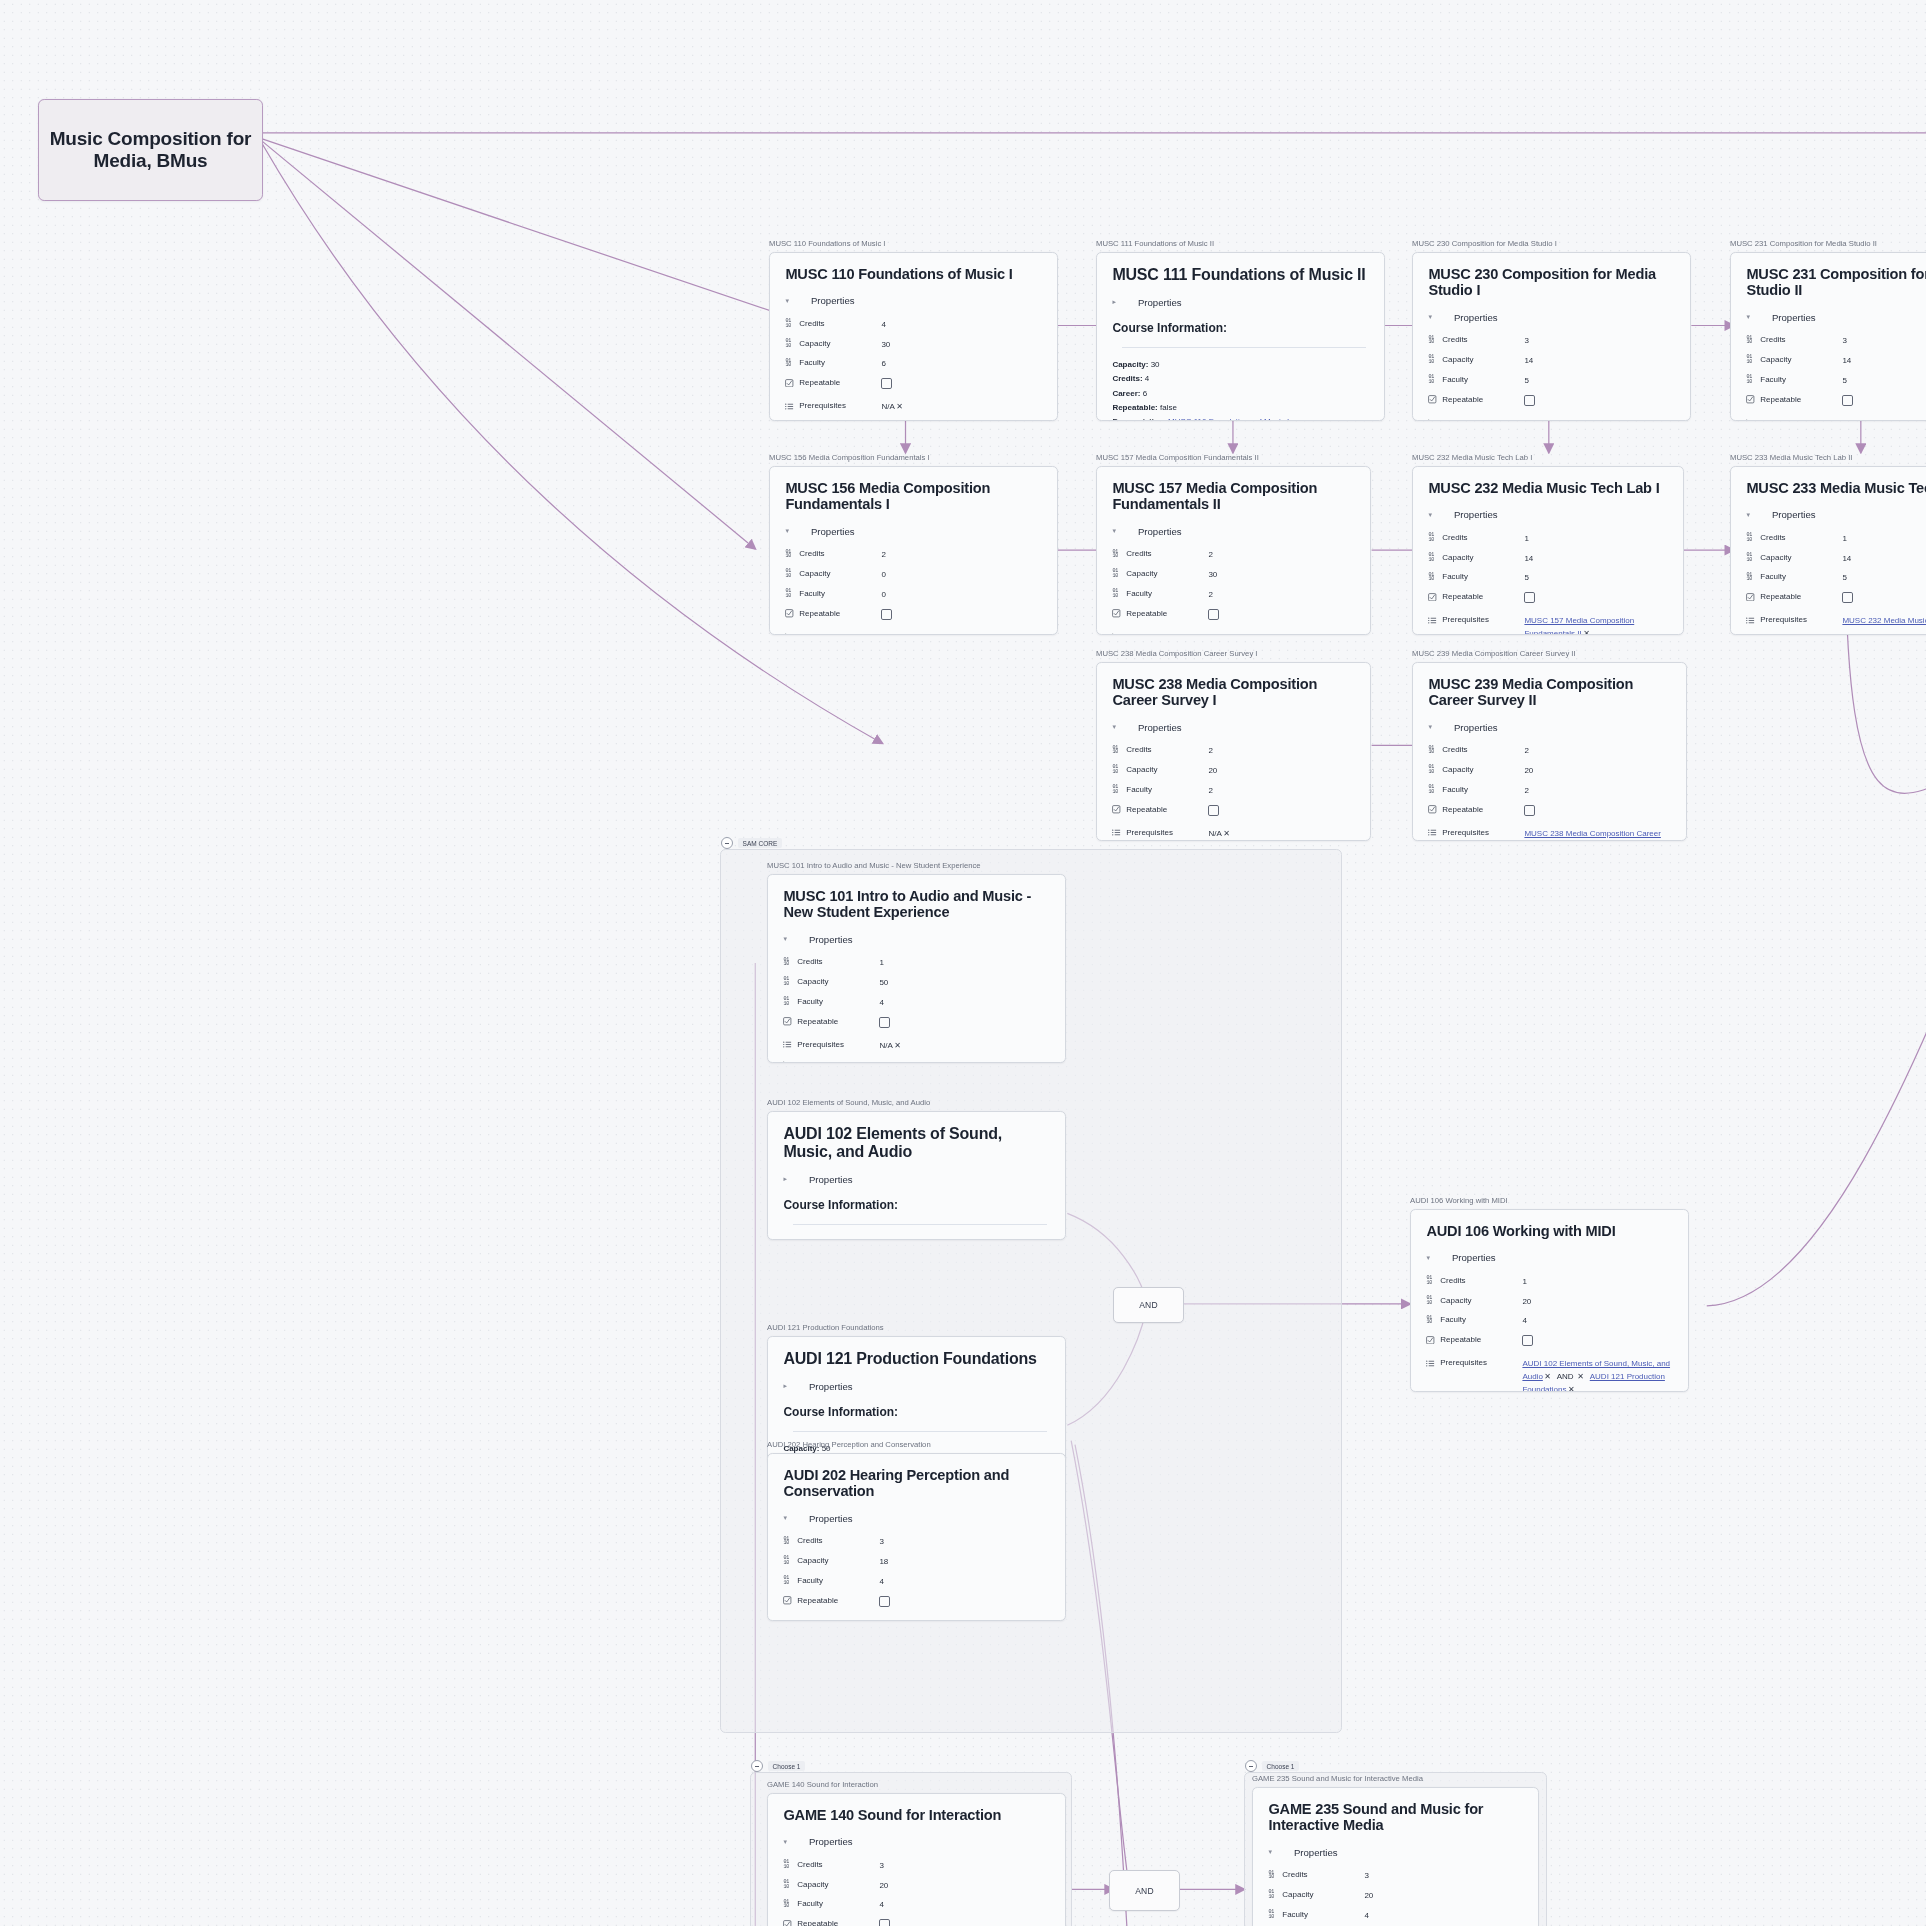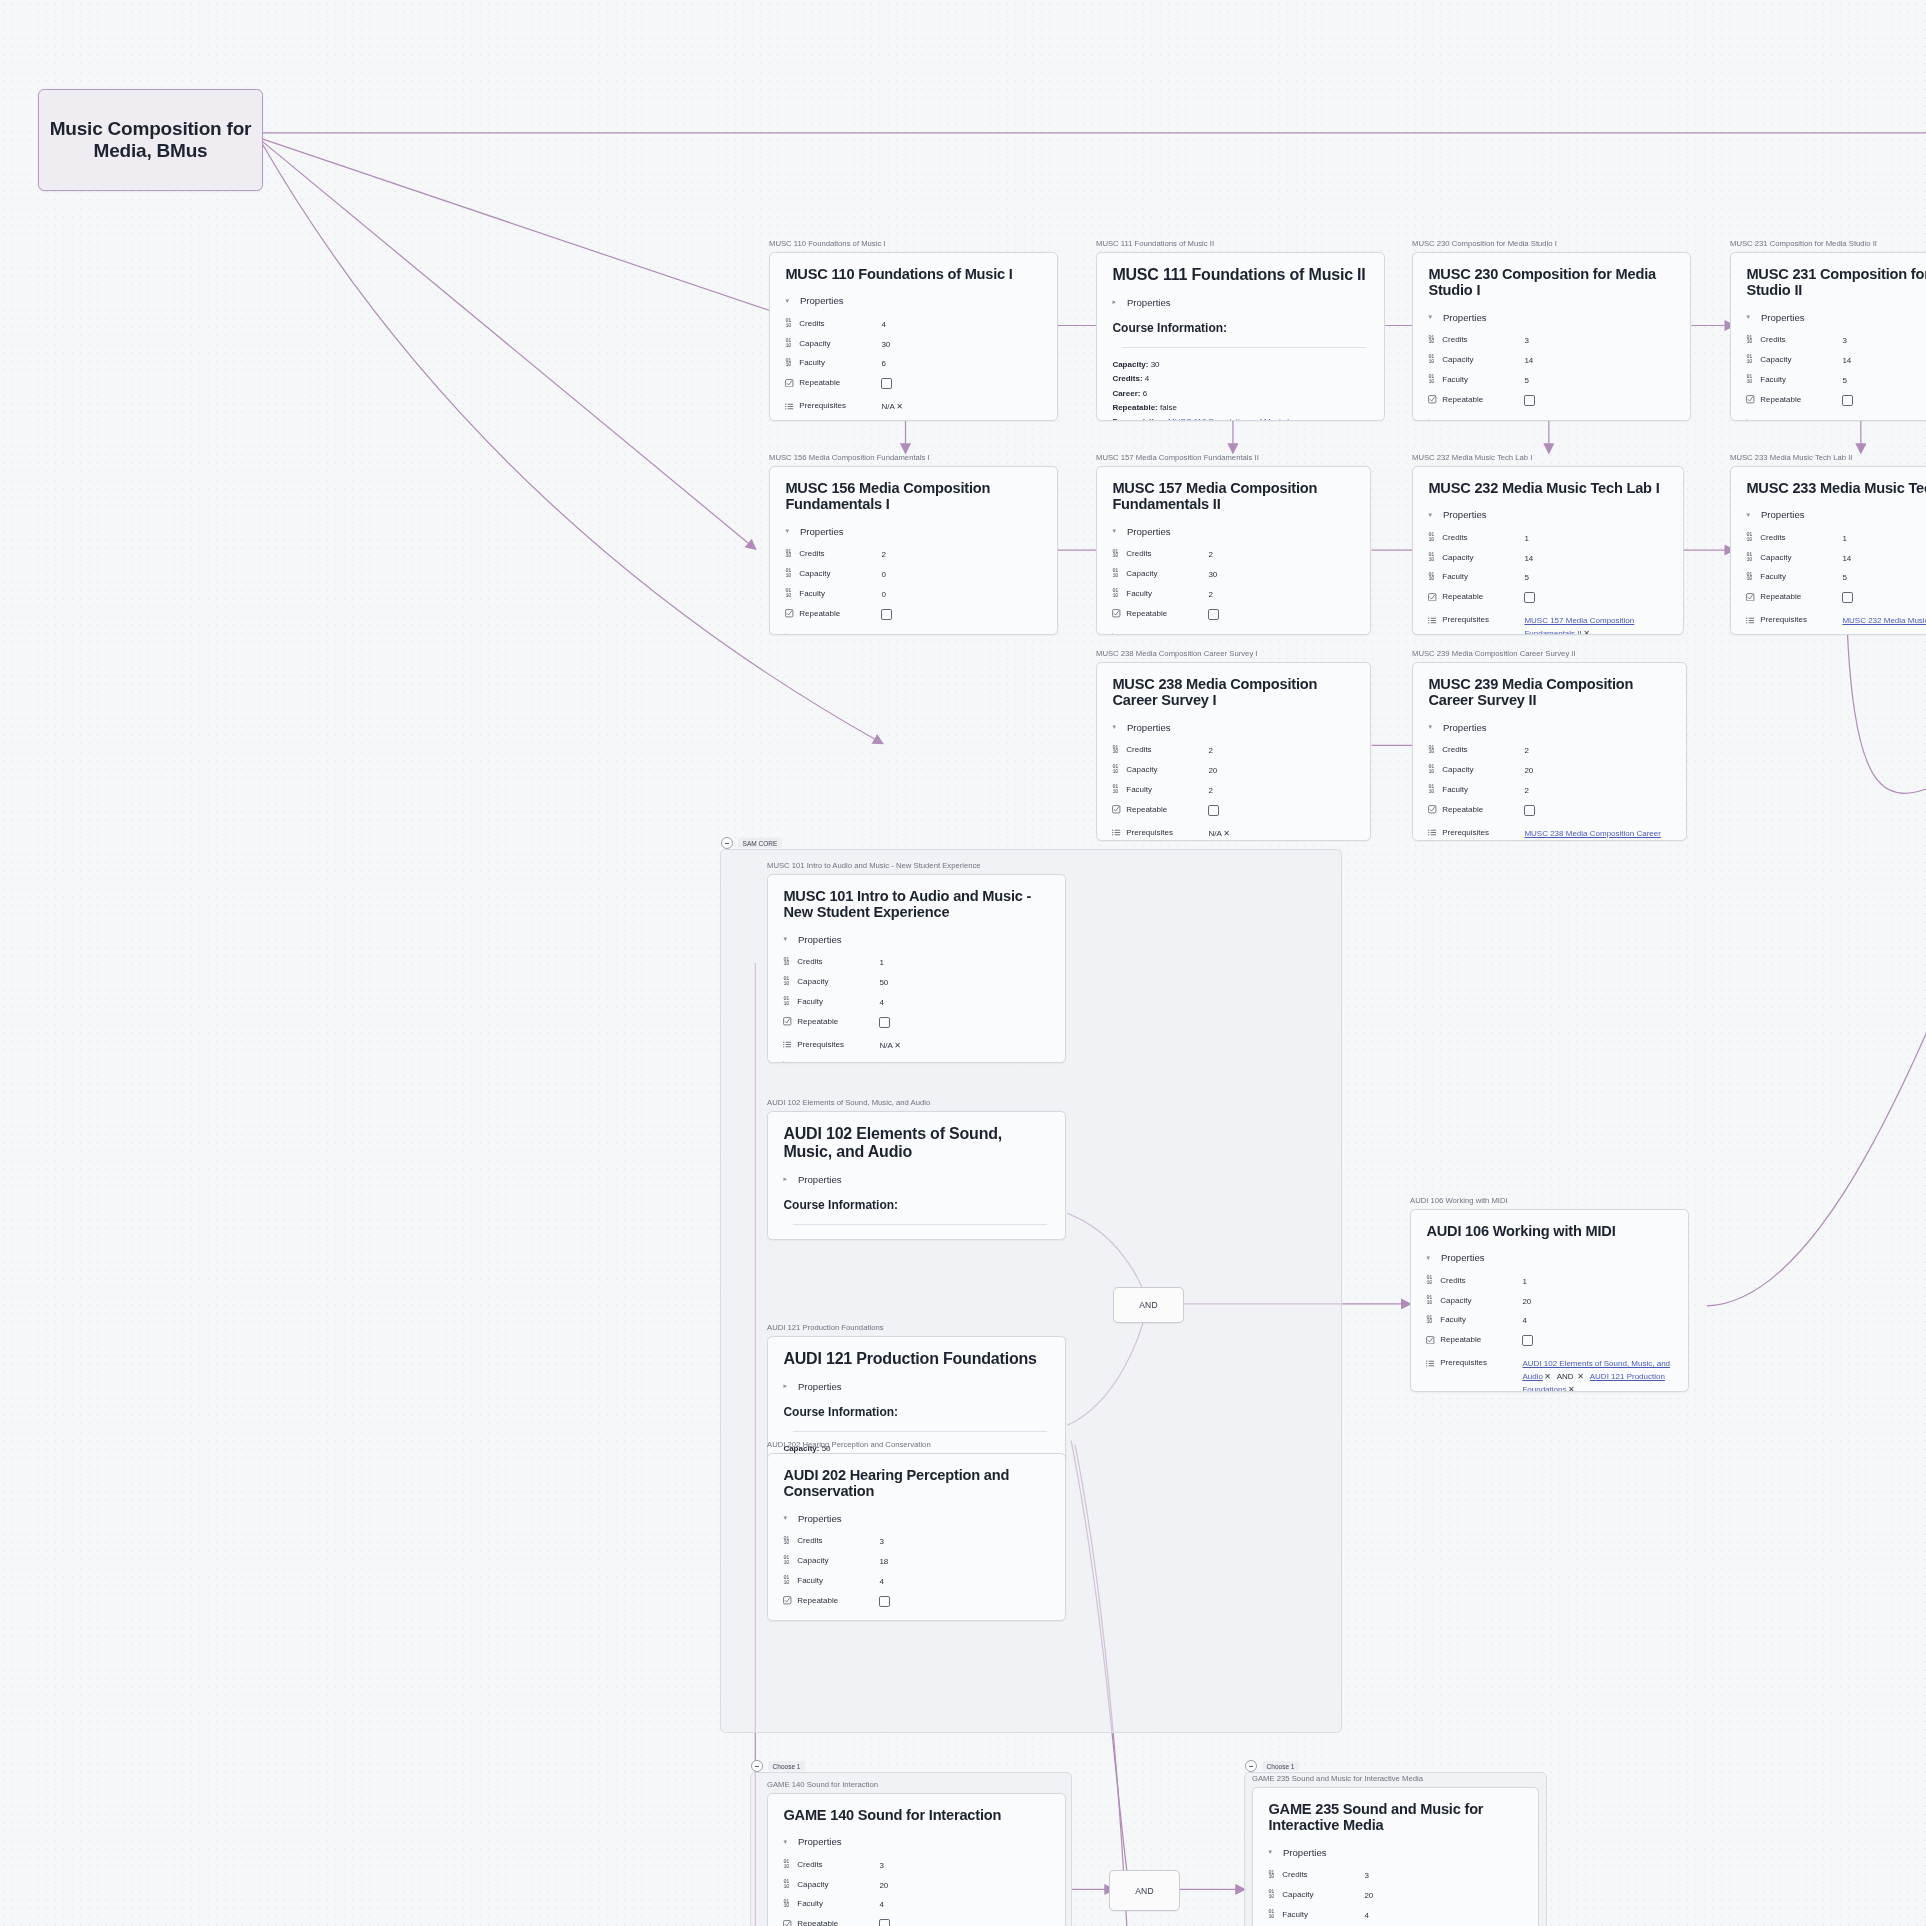--- a/index.html
+++ b/index.html
@@ -19,41 +19,42 @@
   .group-header{position:absolute;top:-13px;left:0;display:flex;align-items:center;gap:4.6px;}
   .group-toggle{width:10px;height:10px;border-radius:50%;border:0.6px solid #9aa0ad;background:#fff;display:flex;align-items:center;justify-content:center;}
   .group-toggle span{display:block;width:4.6px;height:0.7px;background:#5b6170;}
   .group-title{font-size:6.5px;color:#3b4152;background:#eceef2;padding:1.9px 5px;border-radius:1.9px;white-space:nowrap;}
 
   
   .root-node{
     position:absolute;z-index:4;width:223px;height:100px;border:1px solid #b79ac0;border-radius:6.2px;
     background:#efedf1;display:flex;align-items:center;justify-content:center;
     box-shadow:0 0.8px 2.3px rgba(40,40,60,.06);
+    margin-top:10px;
   }
   .root-node .label{font-size:19px;font-weight:700;letter-spacing:-0.2px;color:#1d2330;text-align:center;padding:0 8.5px;}
 
   
   .logic-node{
     position:absolute;z-index:4;border:0.6px solid #c9ccd4;border-radius:5px;background:#fbfbfc;
     display:flex;align-items:center;justify-content:center;box-shadow:0 0.4px 1.2px rgba(40,40,60,.05);
   }
   .logic-node .label{font-size:8.5px;color:#313849;letter-spacing:0.2px;}
 
   
   .card-wrap{position:absolute;z-index:3;}
   .card-caption{font-size:7.7px;color:#6d7380;margin-bottom:3.5px;white-space:nowrap;overflow:hidden;}
   .card{
     border:0.6px solid #d4d8df;border-radius:5.4px;background:#fafbfc;
     box-shadow:0 0.4px 1.5px rgba(40,40,60,.05);
     padding:13px 15.4px 11.6px 15.4px;box-sizing:border-box;overflow:hidden;position:relative;
   }
   .card h2{margin:0 0 13px 0;font-size:16px;font-weight:700;line-height:1.14;letter-spacing:-0.2px;color:#1c2330;}
   .card.small h2{font-size:14.6px;}
-  .props-head{display:flex;align-items:center;gap:11px;font-size:9.6px;color:#2b3242;margin:0 0 9.2px 0;}
+  .props-head{display:flex;align-items:center;gap:22px;font-size:9.6px;color:#2b3242;margin:0 0 9.2px 0;}
   .props-head .caret{color:#8b909d;font-size:7px;}
 
   table.props{border-collapse:collapse;width:100%;}
   table.props td{padding:3.5px 0;vertical-align:top;font-size:8px;color:#2a313f;}
   td.k{width:96px;white-space:nowrap;}
   td.k .ico{display:inline-block;width:10px;vertical-align:middle;margin-right:3.9px;color:#444b5a;font-size:6.5px;line-height:1;}
   .bin{font-family:"Liberation Mono", monospace;font-size:5px;line-height:.95;display:inline-block;vertical-align:middle;letter-spacing:-0.2px;}
   .listicon{display:inline-block;vertical-align:middle;}
   .chkicon{display:inline-block;vertical-align:middle;}
   td.v{font-size:8px;color:#2a313f;line-height:1.6;}

